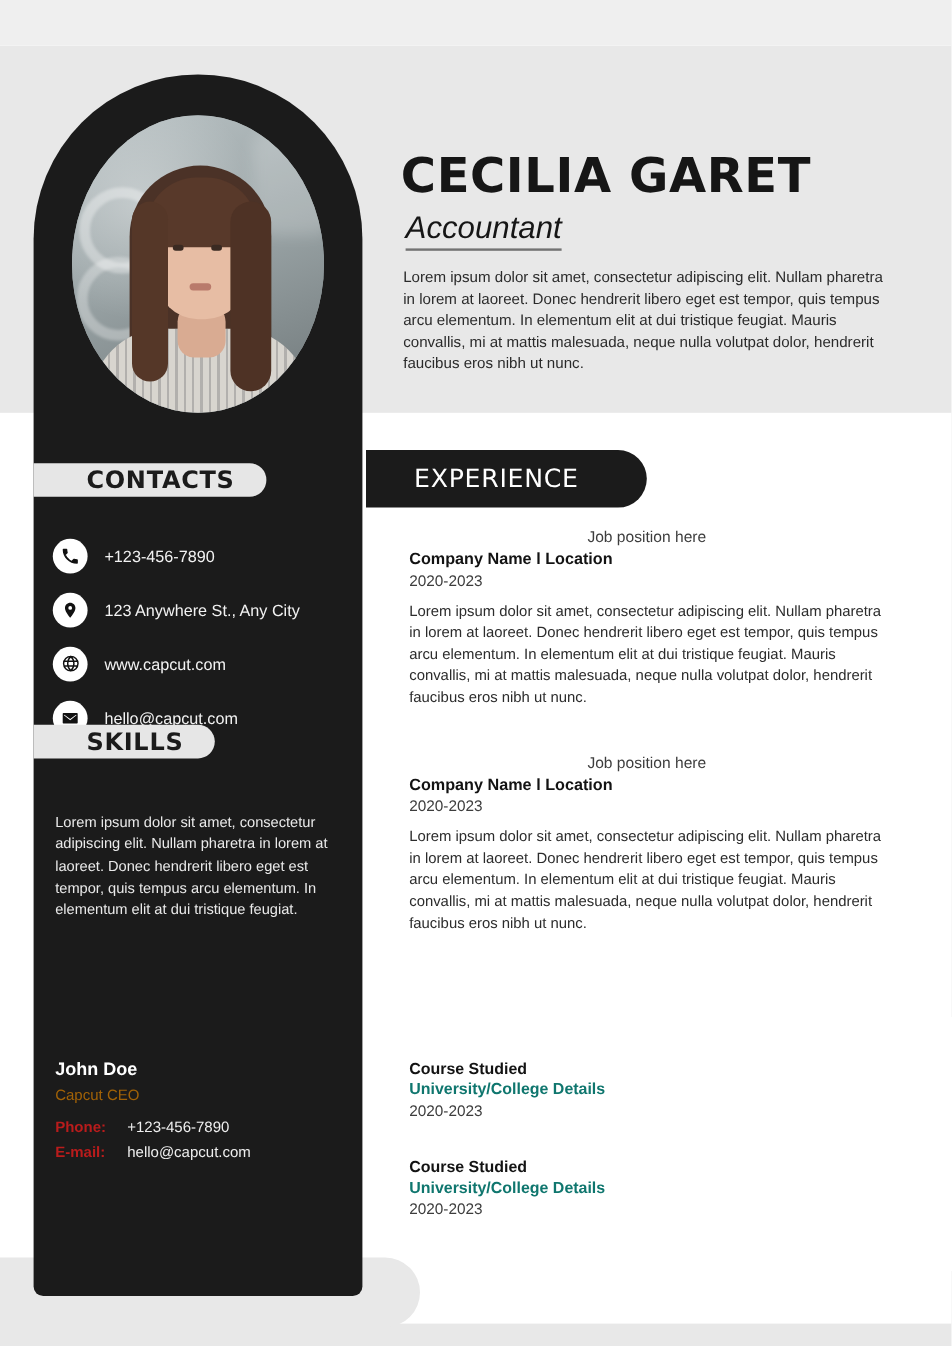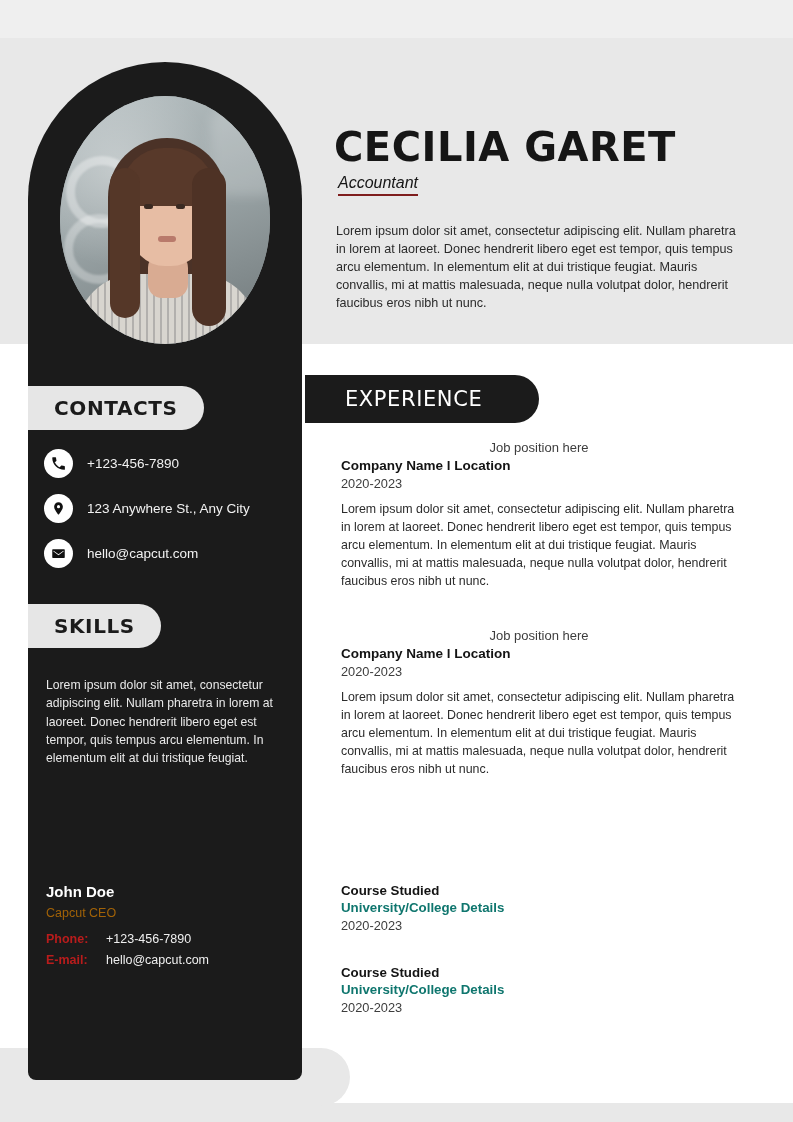--- a/index.html
+++ b/index.html
@@ -189,27 +189,27 @@
     color: #161616;
     font-family: "DejaVu Sans", sans-serif;
     white-space: nowrap;
   }
   .role-wrap {
     position: absolute;
     left: 338px;
     top: 136px;
   }
   .role {
-    font-size: 16px;
+    font-size: 26px;
     font-style: italic;
     color: #161616;
     font-family: "Liberation Sans", sans-serif;
     display: inline-block;
     padding-bottom: 2px;
-    border-bottom: 2px solid #7f1d1d;
+    border-bottom: 2px solid #737373;
   }
   .summary {
     position: absolute;
     left: 336px;
     top: 185px;
     width: 400px;
     font-size: 12.6px;
     line-height: 1.42;
     color: #2a2a2a;
   }
@@ -230,27 +230,27 @@
   .pill-dark span {
     color: #ffffff;
     font-size: 21px;
     font-weight: normal;
     letter-spacing: 0.6px;
     font-family: "DejaVu Sans", sans-serif;
   }
   
   .pill-light {
     position: absolute;
-    height: 44px;
+    height: 28px;
     background: #e6e6e6;
     border-top-right-radius: 22px;
     border-bottom-right-radius: 22px;
     display: flex;
     align-items: center;
-    padding-left: 26px;
+    padding-left: 44px;
     padding-right: 26px;
     box-sizing: border-box;
   }
   .pill-light span {
     color: #1b1b1b;
     font-size: 20px;
     font-weight: bold;
     letter-spacing: 0.6px;
     font-family: "DejaVu Sans", sans-serif;
   }
@@ -420,20 +420,28 @@
     <div class="contact-row">
       <span class="contact-icon">
         <svg width="15" height="15" viewBox="0 0 24 24">
             <path fill="#111" d="M12 2C8.1 2 5 5.1 5 9c0 5.2 7 13 7 13s7-7.8 7-13c0-3.9-3.1-7-7-7zm0 9.5A2.5 2.5 0 1 1 12 6.5a2.5 2.5 0 0 1 0 5z"></path>
           </svg>
       </span>
       <span class="contact-text">123 Anywhere St., Any City</span>
     </div>
     <div class="contact-row">
       <span class="contact-icon">
+        <svg width="16" height="16" viewBox="0 0 24 24">
+            <path fill="none" stroke="#111" stroke-width="1.8" d="M12 3a9 9 0 1 0 0 18 9 9 0 0 0 0-18zm0 0c2.6 2.4 3.9 5.4 3.9 9s-1.3 6.6-3.9 9c-2.6-2.4-3.9-5.4-3.9-9S9.4 5.4 12 3zM3.4 9h17.2M3.4 15h17.2"></path>
+          </svg>
+      </span>
+      <span class="contact-text">www.capcut.com</span>
+    </div>
+    <div class="contact-row">
+      <span class="contact-icon">
         <svg width="15" height="15" viewBox="0 0 24 24">
             <path fill="#111" d="M3 5h18c.6 0 1 .4 1 1v12c0 .6-.4 1-1 1H3c-.6 0-1-.4-1-1V6c0-.6.4-1 1-1zm9 8.2L4.2 7.4 3.6 8.2 12 14.6l8.4-6.4-.6-.8L12 13.2z"></path>
           </svg>
       </span>
       <span class="contact-text">hello@capcut.com</span>
     </div>
   </div>
 
   <div class="pill-light" style="left:28px; top:566px;">
     <span>SKILLS</span>

